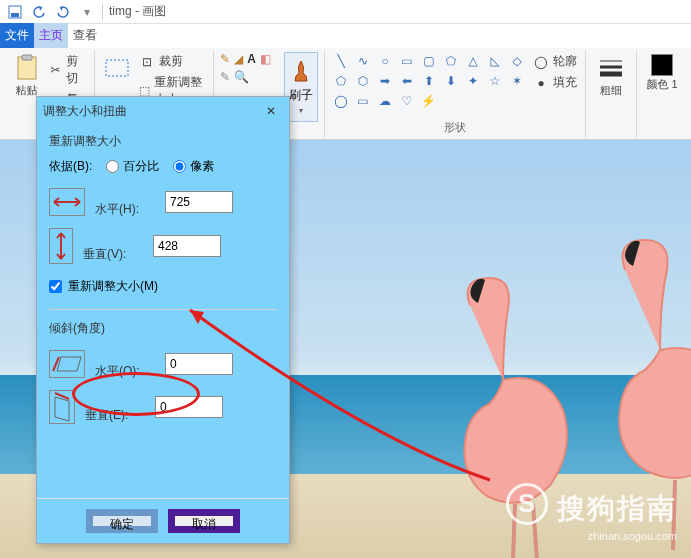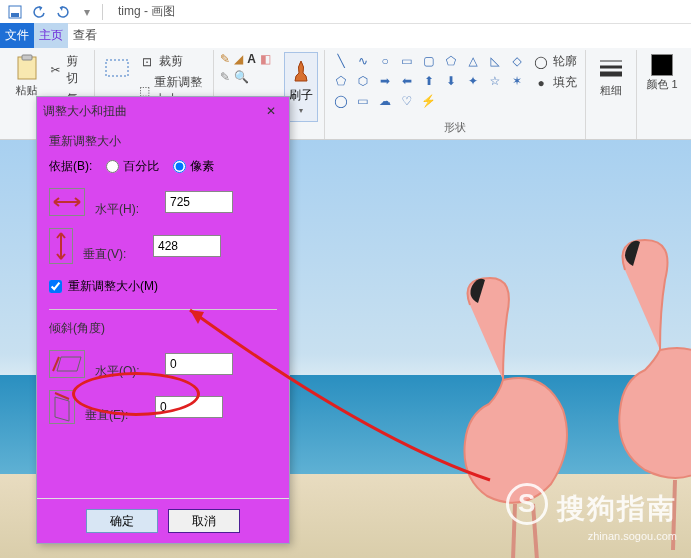--- a/index.html
+++ b/index.html
@@ -3,21 +3,21 @@
 <meta charset="utf-8">
 <style>
 * { margin: 0; padding: 0; box-sizing: border-box; font-family: "Microsoft YaHei", sans-serif; font-size: 12px; }
 body { width: 691px; height: 558px; background: #fff; overflow: hidden; position: relative; }
 
 
 .titlebar { height: 24px; background: #fff; display: flex; align-items: center; padding: 0 4px; border-bottom: 1px solid #e0e0e0; }
 .titlebar .qat { display: flex; gap: 2px; align-items: center; }
 .titlebar .qat-btn { width: 22px; height: 20px; display: flex; align-items: center; justify-content: center; color: #3a76c4; }
 .titlebar .divider { width: 1px; height: 16px; background: #d0d0d0; margin: 0 4px; }
-.titlebar .title { margin-left: 11px; color: #555; font-size: 12px; }
+.titlebar .title { margin-left: 2px; color: #555; font-size: 12px; }
 
 
 .tabs { height: 24px; background: #fff; display: flex; align-items: flex-end; }
 .tab { padding: 4px 5px; font-size: 12px; color: #444; cursor: pointer; }
 .tab.file { background: #1e6fd6; color: #fff; }
 .tab.active { background: #bdd7f0; color: #6d28d9; }
 
 
 .ribbon { height: 92px; background: #f4f6f8; border-bottom: 1px solid #d0d0d0; display: flex; padding: 2px 4px 0; }
 .group { border-right: 1px solid #d8d8d8; padding: 2px 6px; display: flex; flex-direction: column; justify-content: space-between; }
@@ -41,35 +41,35 @@
 
 .canvas-area { position: absolute; top: 140px; left: 0; right: 0; bottom: 0; background: #e8eef5; }
 .canvas-img { position: absolute; top: 0; left: 0; width: 725px; height: 428px; overflow: hidden; }
 .sky { position: absolute; inset: 0; background: linear-gradient(#a8d0f0 0%, #c8e0f0 50%, #e0eef5 58%); }
 .sea { position: absolute; top: 55%; left: 0; right: 0; height: 28%; background: linear-gradient(#2a8fc0, #6ab8d8); }
 .beach { position: absolute; top: 78%; left: 0; right: 0; bottom: 0; background: linear-gradient(#e8dcc0, #d8cca8); }
 .flamingo { position: absolute; }
 .flamingo svg { display: block; }
 
 
-.dialog { position: absolute; top: 96px; left: 36px; width: 254px; height: 448px; background: #d946ef; border: 1px solid #9aa8b8; box-shadow: 2px 2px 8px rgba(0,0,0,0.25); }
+.dialog { position: absolute; top: 96px; left: 36px; width: 254px; height: 448px; background: #7dd3fc; border: 1px solid #9aa8b8; box-shadow: 2px 2px 8px rgba(0,0,0,0.25); }
 .dlg-title { height: 28px; display: flex; align-items: center; justify-content: space-between; padding: 0 6px; font-size: 12px; color: #333; }
 .dlg-close { width: 24px; height: 20px; display: flex; align-items: center; justify-content: center; cursor: pointer; }
 .dlg-body { padding: 8px 12px; }
 .fieldset-label { font-size: 12px; color: #333; margin-bottom: 8px; }
 .row { display: flex; align-items: center; gap: 10px; margin: 10px 0; }
 .row .thumb { width: 36px; height: 28px; border: 1px solid #888; display: flex; align-items: center; justify-content: center; position: relative; }
 .row .lbl { width: 60px; font-size: 12px; color: #333; margin-top: 16px; }
 .row input[type=text] { width: 68px; height: 22px; border: 1px solid #888; padding: 0 4px; font-size: 12px; }
 .radio-row { display: flex; align-items: center; gap: 14px; margin: 6px 0 10px 0; }
 .radio-row label { display: flex; align-items: center; gap: 4px; font-size: 12px; }
 .check-row { display: flex; align-items: center; gap: 6px; margin: 14px 0; font-size: 12px; }
 .hr { border-top: 1px solid #d0d0d0; margin: 10px 0; }
 .dlg-buttons { display: flex; gap: 10px; justify-content: center; padding: 10px; border-top: 1px solid #e0e0e0; position: absolute; bottom: 0; left: 0; right: 0; }
-.dlg-buttons button { width: 72px; height: 24px; border: 1px solid #4c1d95; background: #f0f0f0; font-size: 12px; cursor: pointer; }
+.dlg-buttons button { width: 72px; height: 24px; border: 7px solid #4c1d95; background: #f0f0f0; font-size: 12px; cursor: pointer; }
 .dlg-buttons button.primary { background: #d8e6f4; border-color: #6a98c8; }
 
 
 .anno-ellipse { position: absolute; border: 3px solid #e02020; border-radius: 50%; pointer-events: none; }
 .anno-arrow { position: absolute; pointer-events: none; }
 
 
 .watermark { position: absolute; right: 14px; bottom: 16px; color: rgba(255,255,255,0.85); text-align: right; pointer-events: none; }
 .watermark .circ { width: 42px; height: 42px; border: 3px solid rgba(255,255,255,0.85); border-radius: 50%; display: inline-flex; align-items: center; justify-content: center; font-size: 26px; font-weight: bold; }
 .watermark .txt { font-size: 28px; font-weight: bold; letter-spacing: 2px; display: inline-block; vertical-align: middle; margin-left: 6px; }

